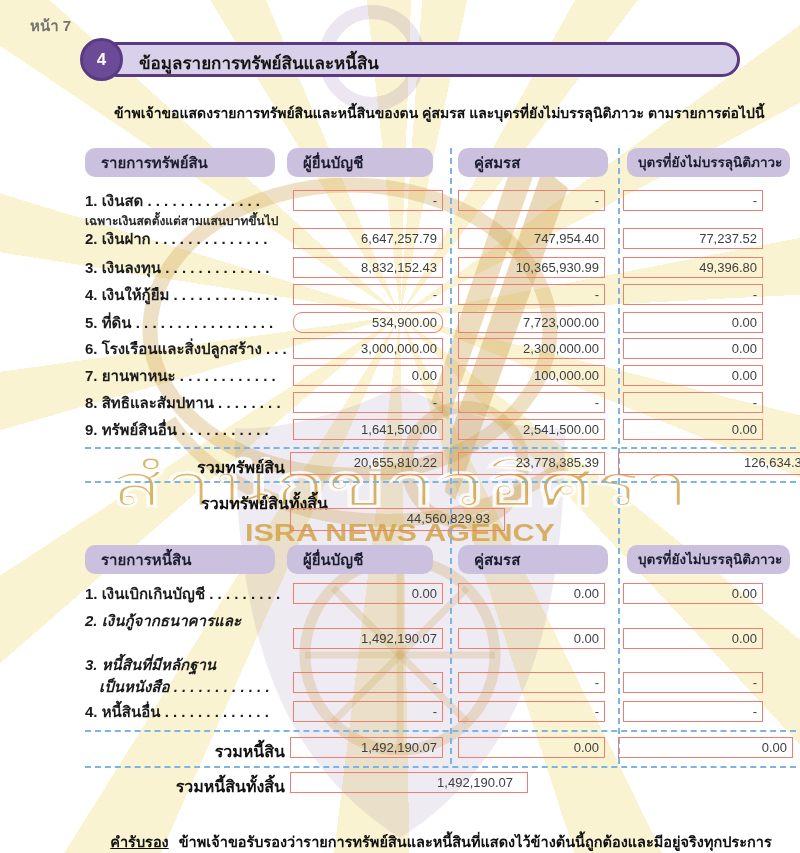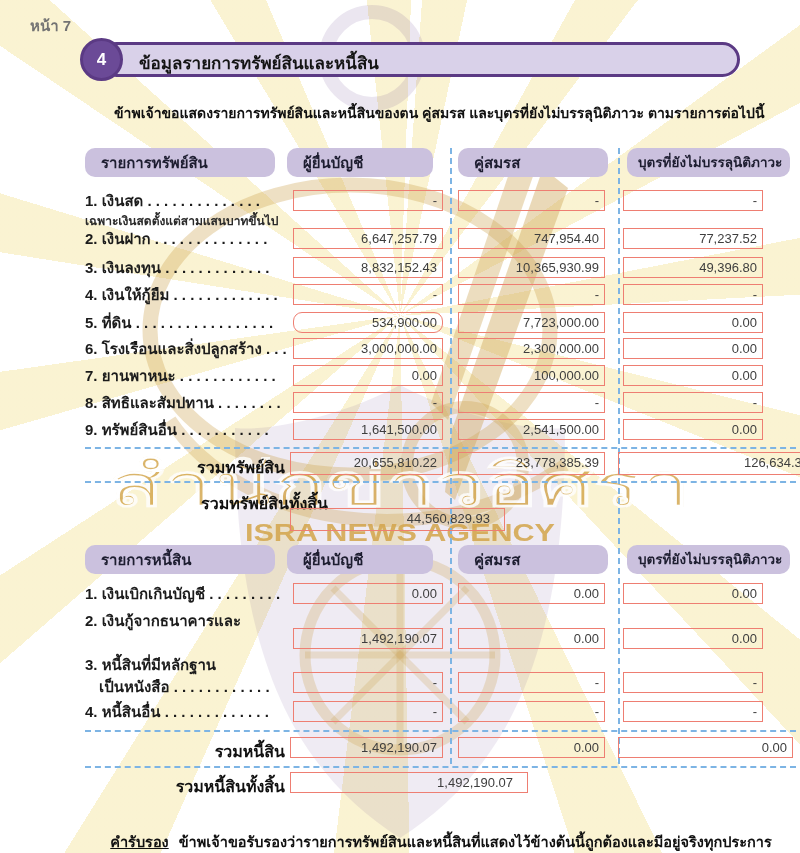--- a/index.html
+++ b/index.html
@@ -23,21 +23,21 @@
     background:var(--purple-mid);border:3px solid var(--purple-dark);color:#fff;font-weight:bold;
     font-size:17px;line-height:38px;text-align:center;box-sizing:border-box;}
   .section-title{position:absolute;left:139px;top:49px;font-weight:bold;font-size:17px;color:#141414;white-space:nowrap;}
   .intro{position:absolute;left:114px;top:102px;font-size:14px;font-weight:bold;color:#101010;white-space:nowrap;}
   .pill{position:absolute;height:29px;background:var(--pill);border-radius:10px;font-weight:bold;
     font-size:15px;color:#1d1d30;line-height:29px;padding-left:16px;box-sizing:border-box;white-space:nowrap;}
   .pill.small{font-size:13.5px;padding-left:11px;}
   .row-label{position:absolute;left:85px;width:208px;font-weight:bold;font-size:15px;color:#1b1b1b;
     line-height:21px;white-space:nowrap;}
   .row-label .l2{display:block;padding-left:14px;}
-  .row-label.two-line{line-height:22px;}
+  .row-label.two-line{line-height:22px;font-style:italic;}
   .note{position:absolute;left:85px;font-size:12px;font-weight:bold;color:#2a2a2a;white-space:nowrap;}
   .box{position:absolute;height:21px;border:1.5px solid var(--boxborder);box-sizing:border-box;
     font-size:13px;color:#3e3e3e;text-align:right;padding:2px 5px 0 0;background:transparent;}
   .box.tall{height:23px;}
   .total-label{position:absolute;left:0;width:285px;text-align:right;font-weight:bold;font-size:16px;color:#101010;white-space:nowrap;}
   .hdash{position:absolute;left:85px;width:711px;height:0;border-top:2px dashed var(--dash);}
   .vdash{position:absolute;top:148px;height:616px;width:0;border-left:2px dashed var(--dash);}
   .grand-box{padding-right:14px;}
   .certify{position:absolute;left:85px;width:712px;top:830px;text-align:center;font-size:14.5px;
     font-weight:bold;color:#101010;white-space:nowrap;}

